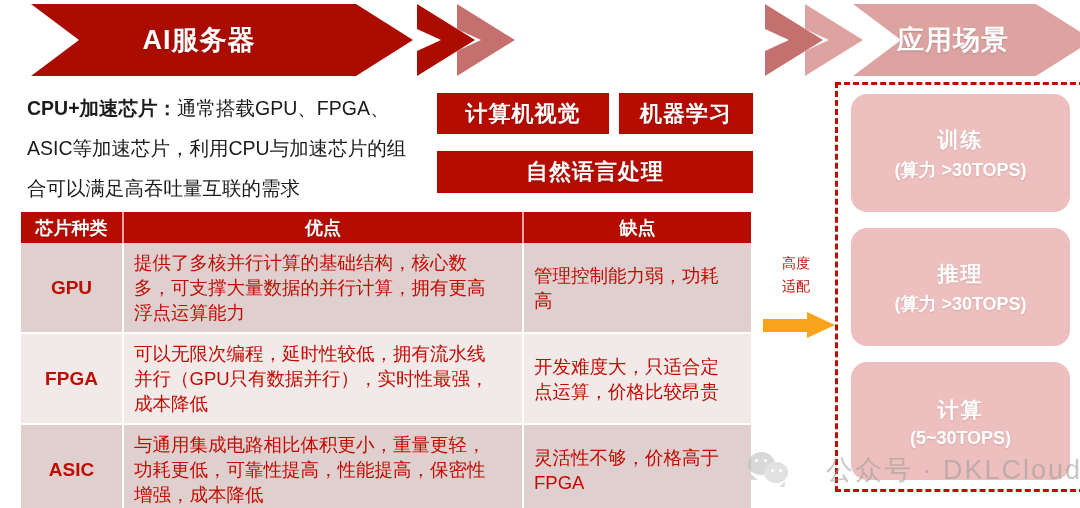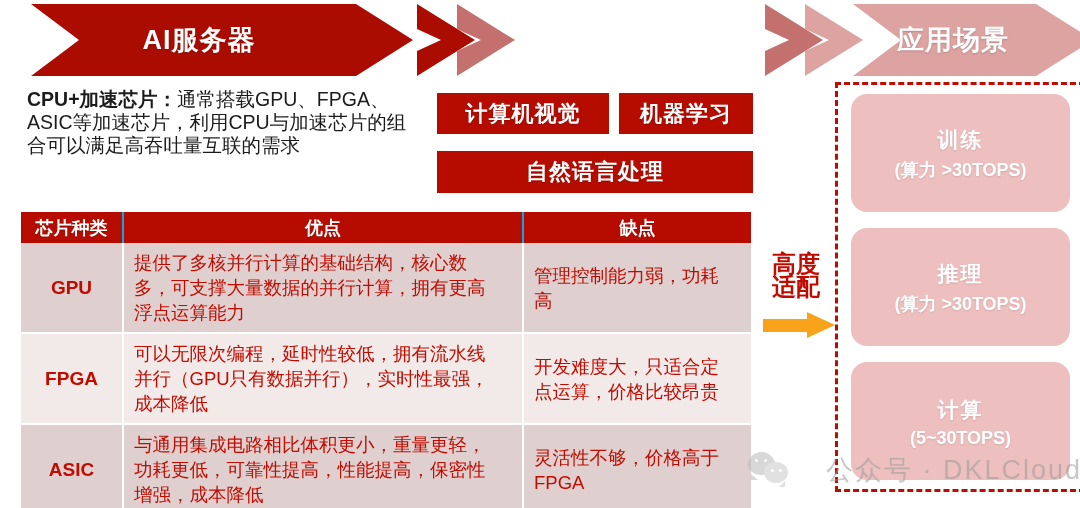--- a/index.html
+++ b/index.html
@@ -34,60 +34,60 @@
   .arrow-sm{position:absolute;top:0;height:72px;width:58px;
     clip-path:polygon(0 0,58px 36px,0 72px,0 47px,24px 36px,0 25px);}
   .a1{left:404px;background:#ab0c00;}
   .a2{left:444px;background:#c4706e;}
   .a3{left:752px;background:#c4706e;}
   .a4{left:792px;background:#dda3a1;}
 
   
   .para{
     position:absolute;left:14px;top:88px;width:392px;
-    font-size:19.5px;line-height:23px;color:#1b1b1b;
+    font-size:19.5px;line-height:40px;color:#1b1b1b;
   }
   .para b{font-weight:bold;}
 
   
   .dbox{
     position:absolute;background:#b60c00;color:#fff;
     display:flex;align-items:center;justify-content:center;
     font-weight:bold;font-size:22px;letter-spacing:1px;
     text-shadow:0 1px 2px rgba(0,0,0,.2);
   }
   .db-1{left:424px;top:93px;width:172px;height:41px;}
   .db-2{left:606px;top:93px;width:134px;height:41px;}
   .db-3{left:424px;top:151px;width:316px;height:42px;}
 
   
   .tbl{position:absolute;left:8px;top:212px;width:730px;
        border-collapse:collapse;table-layout:fixed;}
   .tbl th{
     background:#b60c00;color:#ffffff;font-weight:bold;font-size:18px;
     height:31px;padding:0;text-align:center;
-    border-right:2px solid #0ea5e9;
+    border-right:2px solid #fca5a5;
     text-shadow:0 1px 1px rgba(0,0,0,.2);
   }
   .tbl th:last-child{border-right:none;}
   .tbl td{
     color:#c00c00;font-size:18.5px;line-height:25px;
     padding:7px 20px 7px 10px;vertical-align:middle;
     border-right:2px solid #ffffff;border-bottom:2px solid #ffffff;
   }
   .tbl td:last-child{border-right:none;}
   .tbl td.kind{text-align:center;font-weight:bold;font-size:19px;padding:0;}
   .row-a td{background:#e0cfcf;}
   .row-b td{background:#f2e9e9;}
   .c1{width:102px;} .c2{width:400px;} .c3{width:228px;}
 
   
   .fitlabel{position:absolute;left:750px;top:252px;width:66px;
-    text-align:center;color:#c00c00;font-weight:bold;
-    font-size:24px;line-height:23px;}
+    text-align:center;color:#c00c00;font-weight:normal;
+    font-size:14px;line-height:23px;}
   .orange-arrow{position:absolute;left:750px;top:312px;width:72px;height:26px;}
   .orange-arrow .shaft{position:absolute;left:0;top:7px;width:48px;height:13px;background:#f9a31a;}
   .orange-arrow .head{position:absolute;left:44px;top:0;width:0;height:0;
     border-top:13px solid transparent;border-bottom:13px solid transparent;
     border-left:28px solid #f9a31a;}
 
   
   .dashbox{position:absolute;left:822px;top:82px;width:250px;height:410px;
     border:3px dashed #c00c00;box-sizing:border-box;}
   .sbox{position:absolute;left:838px;width:219px;height:118px;

